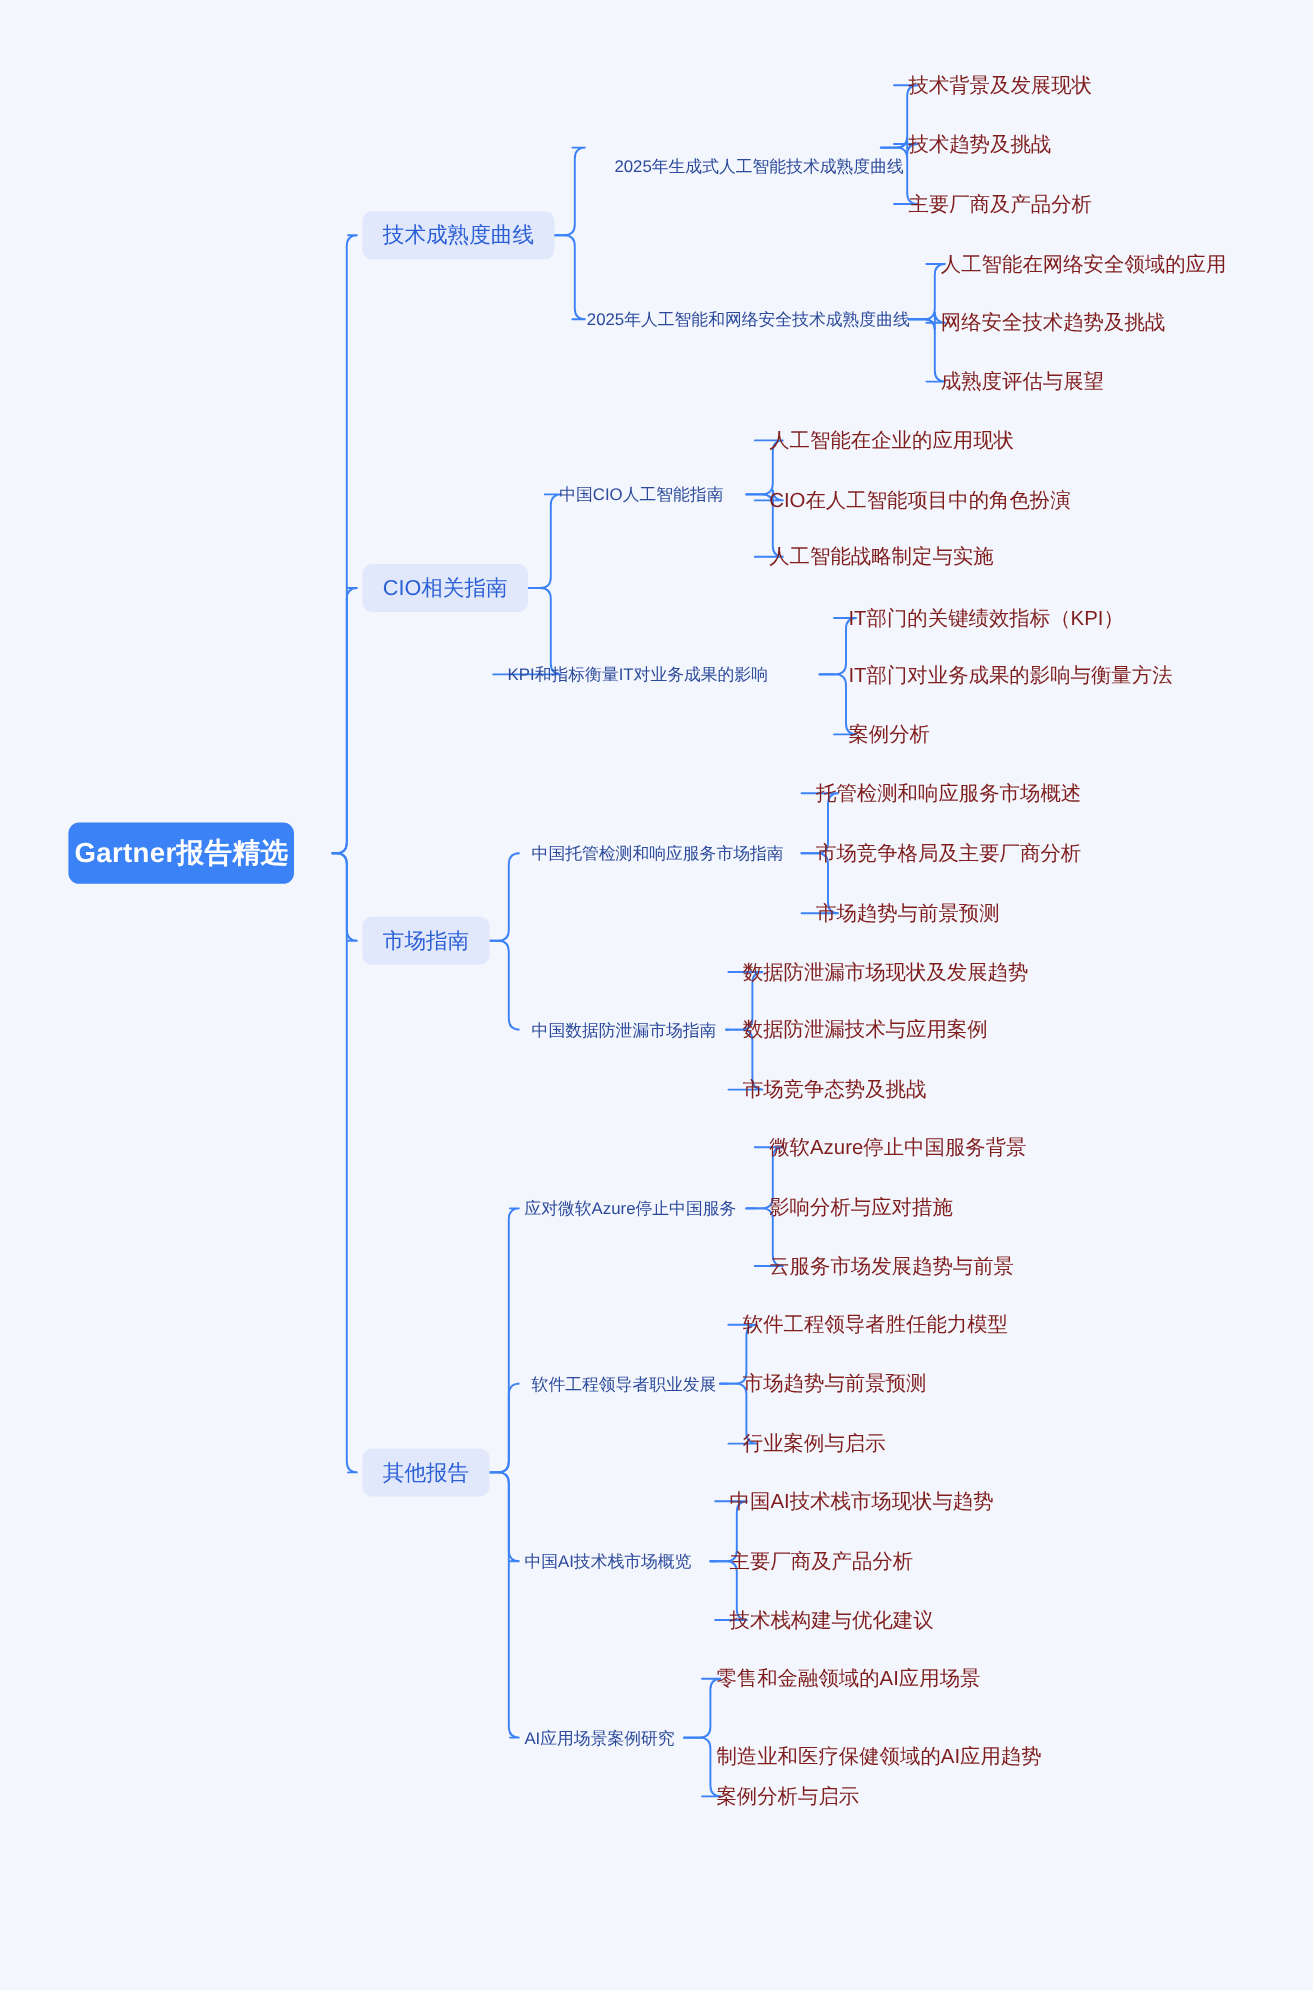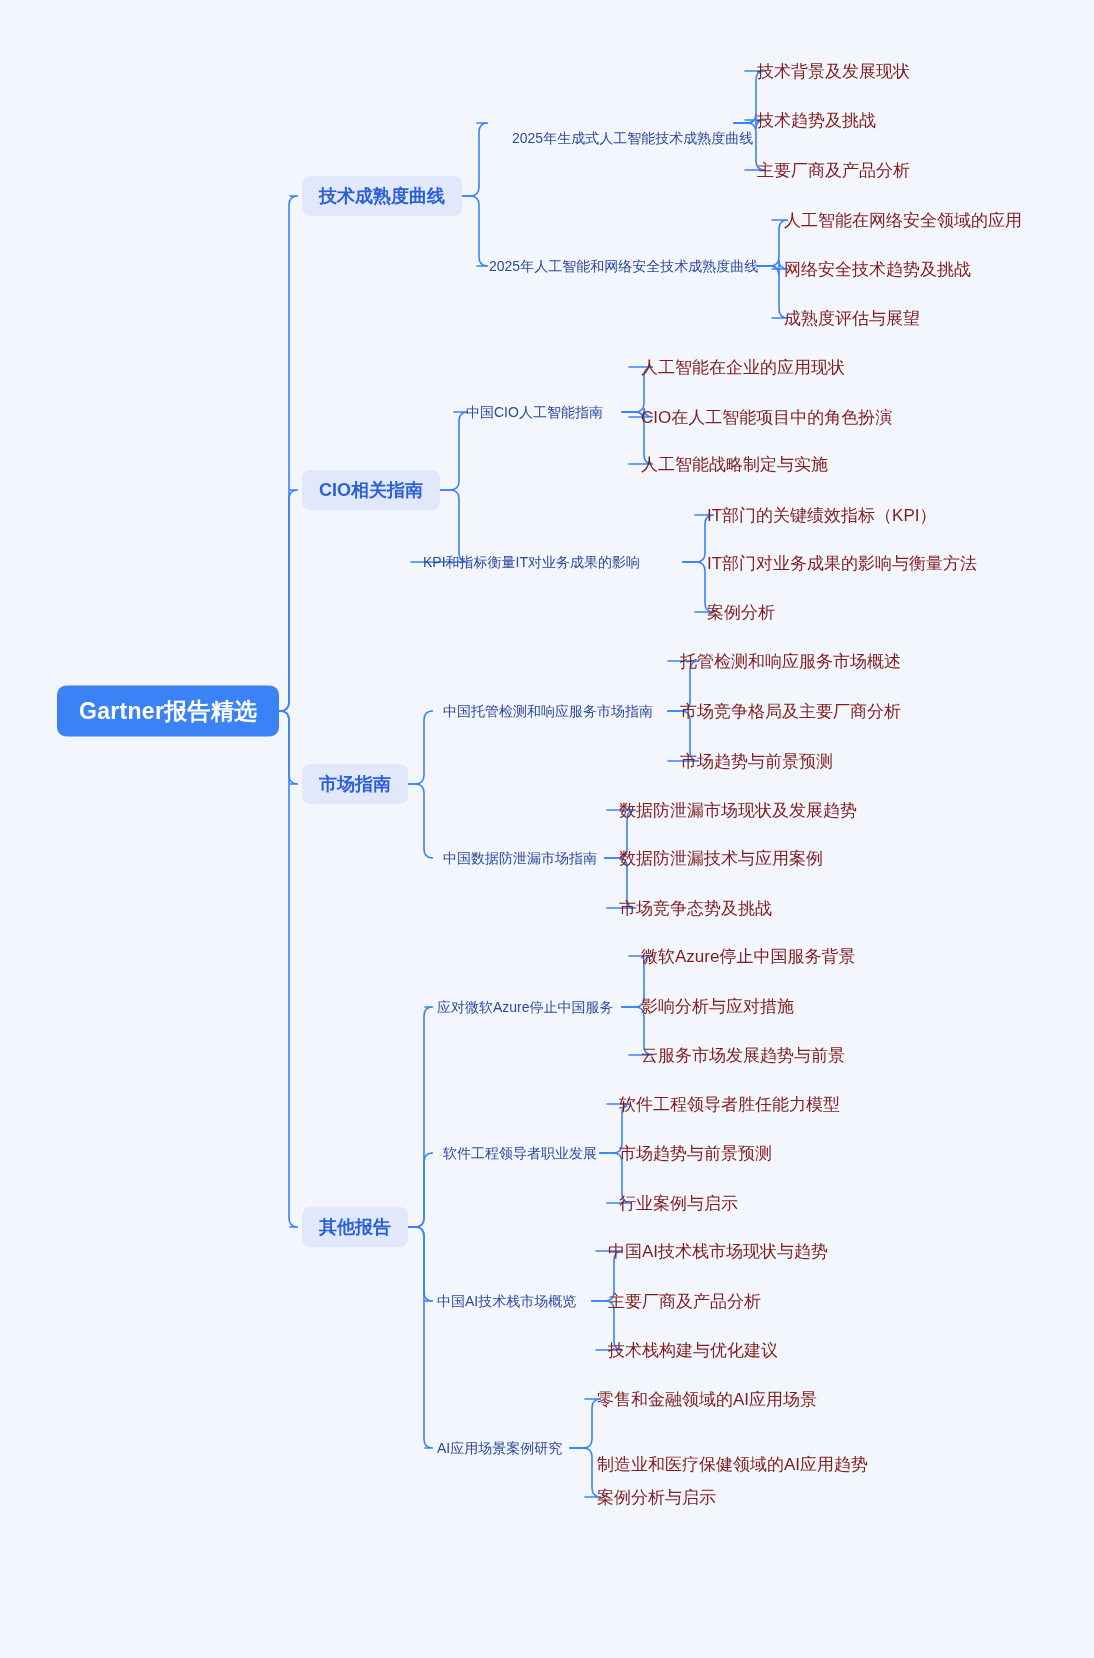--- a/index.html
+++ b/index.html
@@ -10,28 +10,28 @@
     overflow:hidden;
   }
   #map{position:relative;width:1094px;height:1658px;}
   svg.links{position:absolute;left:0;top:0;width:1094px;height:1658px;pointer-events:none;}
   .node{position:absolute;white-space:nowrap;line-height:1;}
 
   
   .root{
     background:#3b82f6;color:#ffffff;
     font-size:23px;font-weight:700;
-    padding:14px 22px;border-radius:9px;
+    padding:14px 5px;border-radius:9px;
     letter-spacing:.3px;
     transform:translateY(-50%);
   }
   
   .lvl1{
     background:#e2e8fb;color:#2a5fd6;
-    font-size:18px;font-weight:700;
+    font-size:18px;font-weight:400;
     padding:11px 17px;border-radius:8px;
     transform:translateY(-50%);
   }
   
   .lvl2{
     color:#2b4a9b;font-size:14px;
     transform:translateY(-50%);
     padding:2px 0;
   }
   

